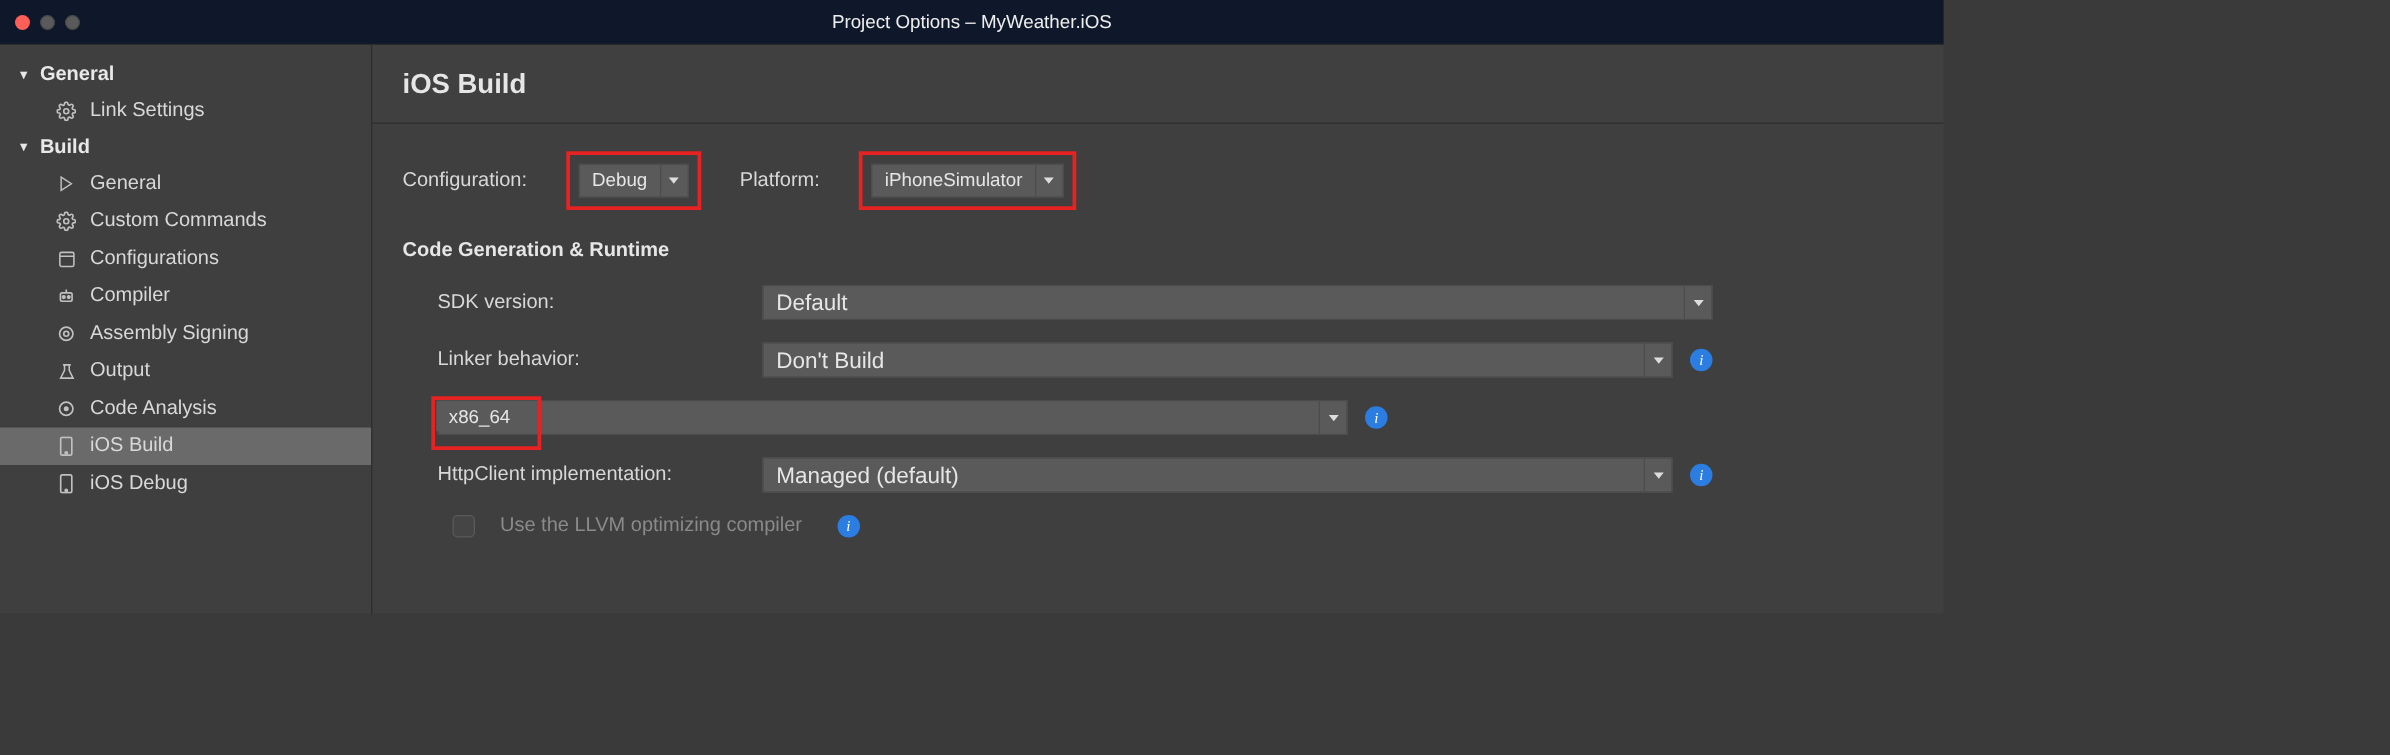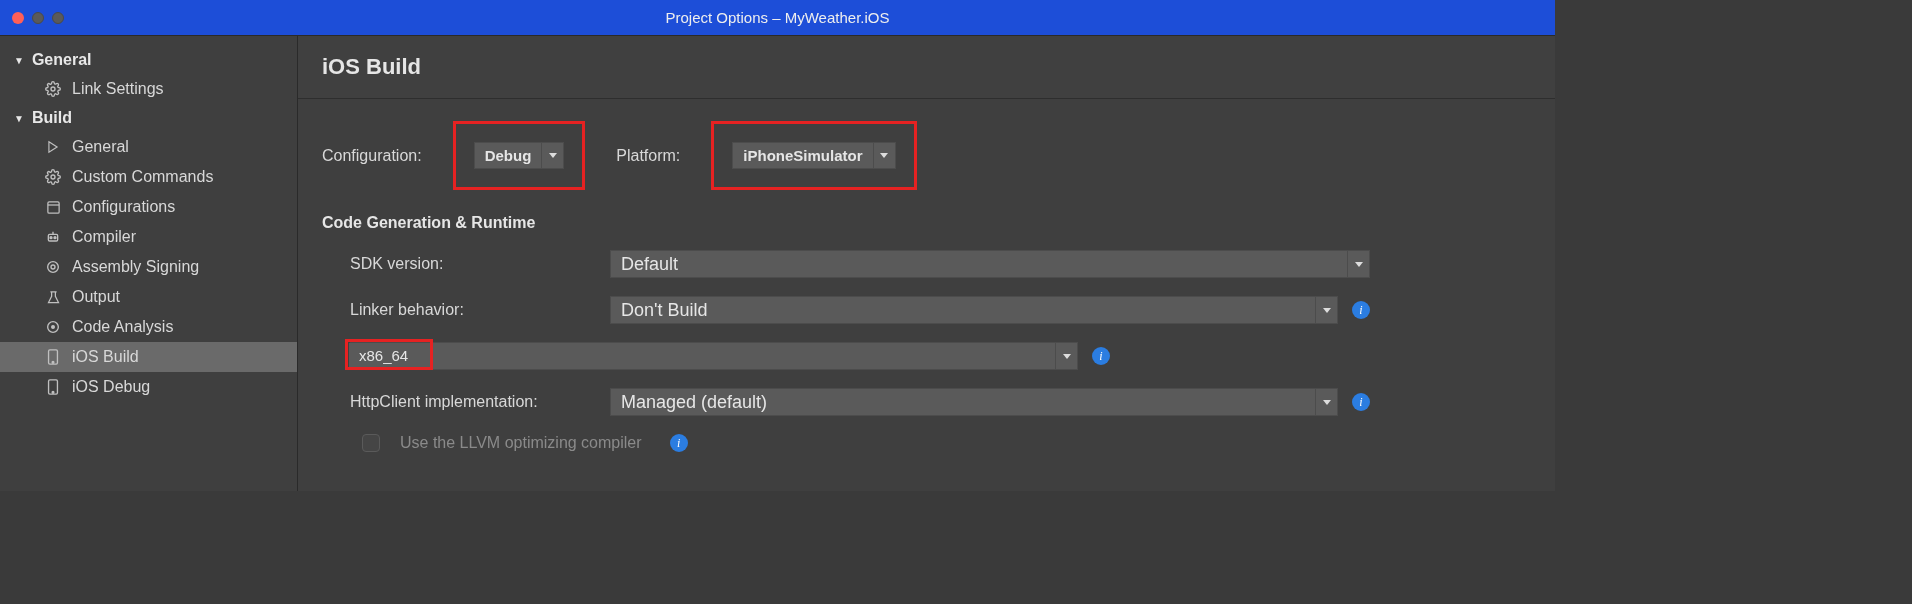--- a/index.html
+++ b/index.html
@@ -10,21 +10,21 @@
     }
     body {
       background: #3a3a3a;
       color: #d8d8d8;
       width: 1555px;
       height: 491px;
       overflow: hidden;
     }
     .titlebar {
       height: 36px;
-      background: #1d4ed8;
+      background: #0f172a;
       display: flex;
       align-items: center;
       padding: 0 12px;
       position: relative;
       border-bottom: 1px solid #2a2a2a;
     }
     .traffic-lights {
       display: flex;
       gap: 8px;
       align-items: center;
@@ -133,22 +133,21 @@
       width: 22px;
       display: flex;
       align-items: center;
       justify-content: center;
       border-left: 1px solid #4c4c4c;
       height: 100%;
     }
     .highlight-red {
       border: 3px solid #e62222;
       display: inline-flex;
-      padding: 18px;
-      font-weight: bold;
+      padding: 7px;
     }
     .section-title {
       font-size: 16px;
       font-weight: 700;
       color: #e6e6e6;
       margin-bottom: 18px;
     }
     .form-row {
       display: flex;
       align-items: center;
@@ -436,21 +435,21 @@
                 <span class="triangle-down"></span>
               </span>
           </div>
           <div class="info-icon">i</div>
         </div>
       </div>
 
       <div class="form-row">
         <div class="form-control">
           <div class="combo-full" style="position:relative;">
-            <span class="highlight-red-combo" style="position:absolute;left:-3px;top:-4px;height:31px;justify-content:flex-end;">
+            <span class="highlight-red-combo" style="position:absolute;left:-3px;top:-4px;height:43px;justify-content:flex-end;">
               <input type="text" readonly="" value="x86_64" style="">
             </span>
             <input type="text" style="visibility: hidden;" value="x86_64">
             <span class="dd-btn">
                 <span class="triangle-down"></span>
               </span>
           </div>
           <div class="info-icon">i</div>
         </div>
       </div>

